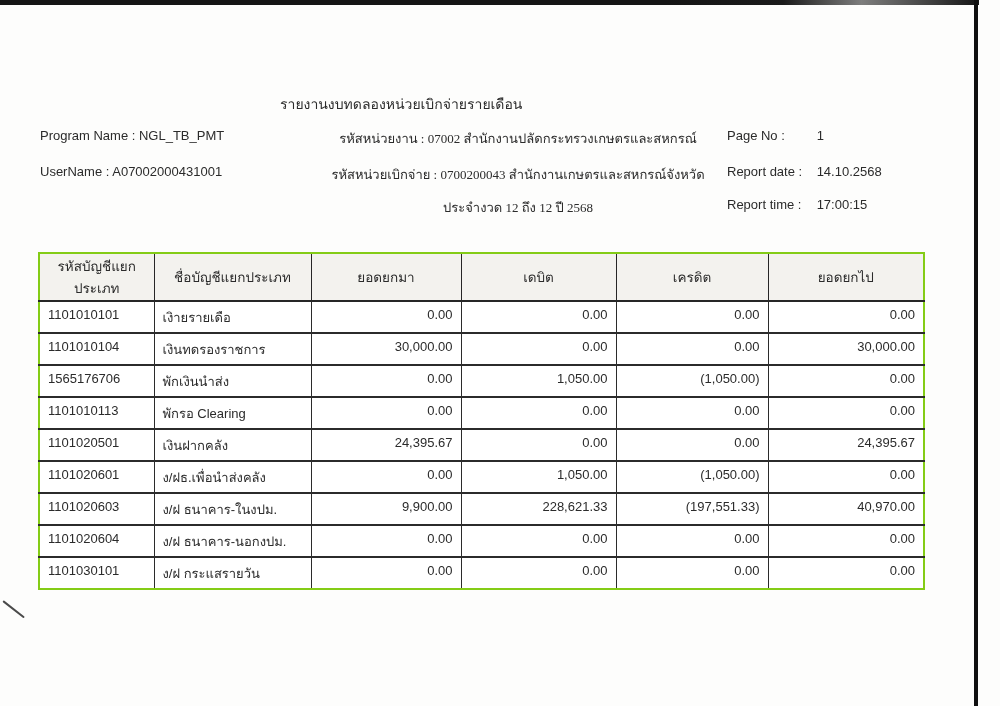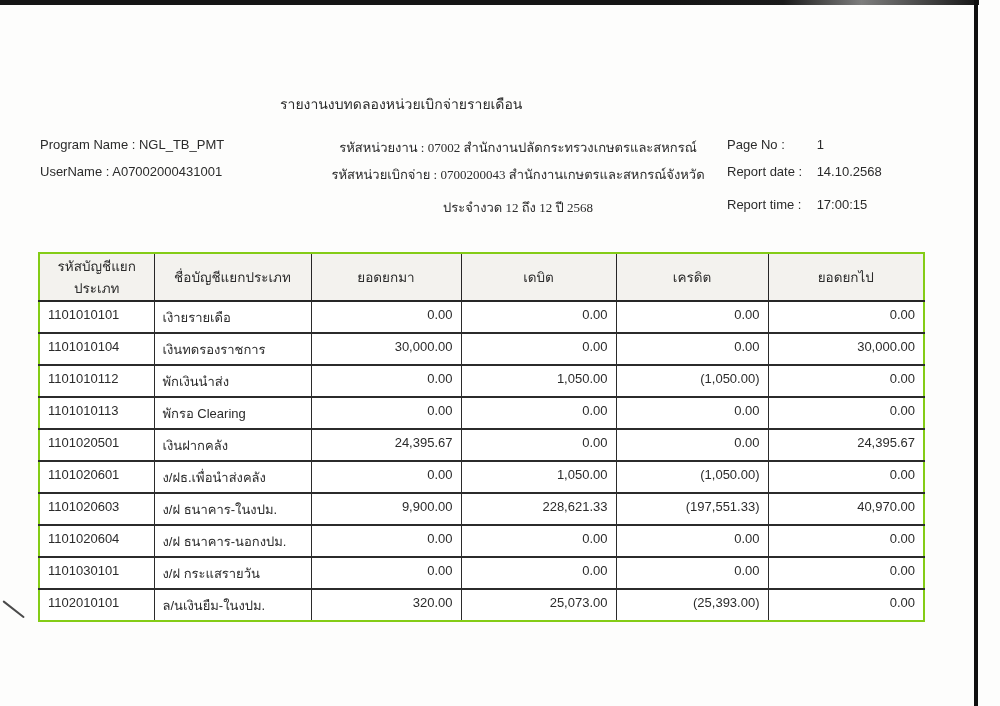--- a/index.html
+++ b/index.html
@@ -30,21 +30,21 @@
 
   
   .doc-title {
     position: absolute; top: 93px; left: 280px; width: 460px;
     text-align: left; font-size: 14px;
   }
   .meta-line { position: absolute; font-size: 13px; white-space: nowrap; }
   .m-left  { left: 40px; }
   .m-center{ left: 298px; width: 440px; text-align: center; font-family: Liberation Serif, serif; }
   .m-right { left: 727px; }
-  .row1 { top: 137px; }
+  .row1 { top: 128px; }
   .row2 { top: 164px; }
   .row3 { top: 197px; }
   .m-right .lbl { display: inline-block; width: 86px; }
   .m-right .val { display: inline-block; }
 
   
   table.report {
     position: absolute; top: 252px; left: 38px; width: 885px;
     border-collapse: collapse; table-layout: fixed;
     border: 2px solid #84cc16;
@@ -139,21 +139,21 @@
       </tr>
       <tr>
         <td class="code">1101010104</td>
         <td class="name">เงินทดรองราชการ</td>
         <td class="num">30,000.00</td>
         <td class="num">0.00</td>
         <td class="num">0.00</td>
         <td class="num">30,000.00</td>
       </tr>
       <tr>
-        <td class="code">1101010112</td>
+        <td class="code">1565176706</td>
         <td class="name">พักเงินนำส่ง</td>
         <td class="num">0.00</td>
         <td class="num">1,050.00</td>
         <td class="num">(1,050.00)</td>
         <td class="num">0.00</td>
       </tr>
       <tr>
         <td class="code">1101010113</td>
         <td class="name">พักรอ Clearing</td>
         <td class="num">0.00</td>
@@ -194,22 +194,14 @@
         <td class="num">0.00</td>
       </tr>
       <tr>
         <td class="code">1101030101</td>
         <td class="name">ง/ฝ กระแสรายวัน</td>
         <td class="num">0.00</td>
         <td class="num">0.00</td>
         <td class="num">0.00</td>
         <td class="num">0.00</td>
       </tr>
-      <tr>
-        <td class="code">1102010101</td>
-        <td class="name">ล/นเงินยืม-ในงปม.</td>
-        <td class="num">320.00</td>
-        <td class="num">25,073.00</td>
-        <td class="num">(25,393.00)</td>
-        <td class="num">0.00</td>
-      </tr>
     </tbody>
 </table>
 
 </body></html>

